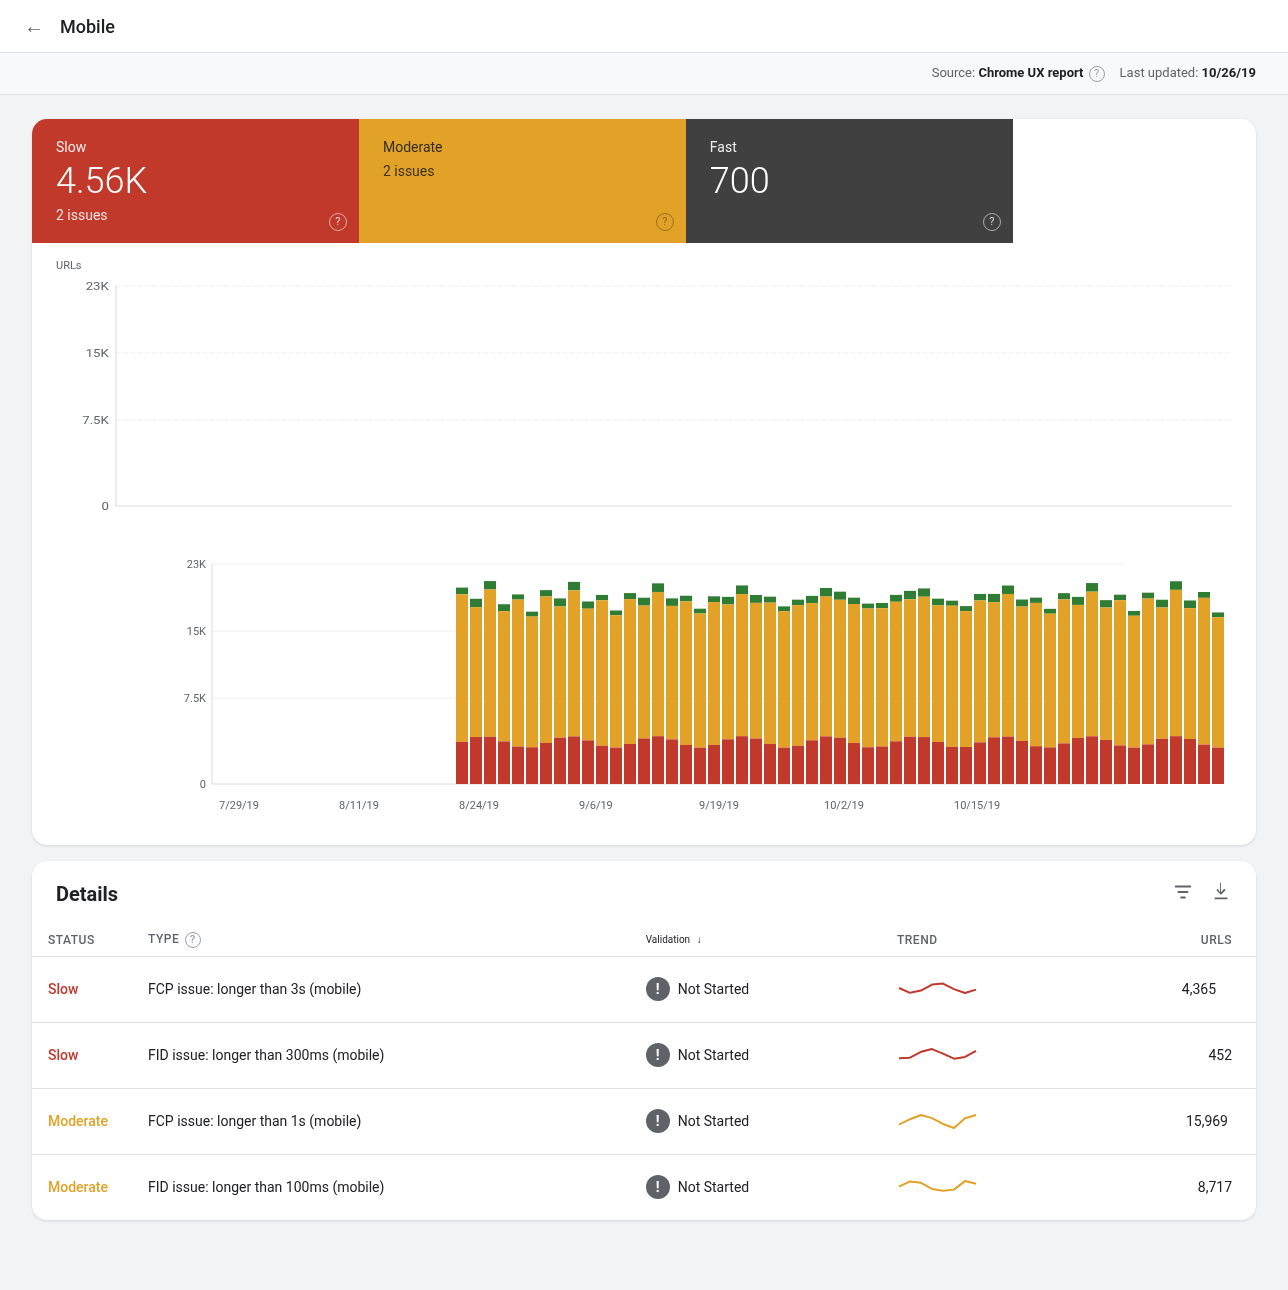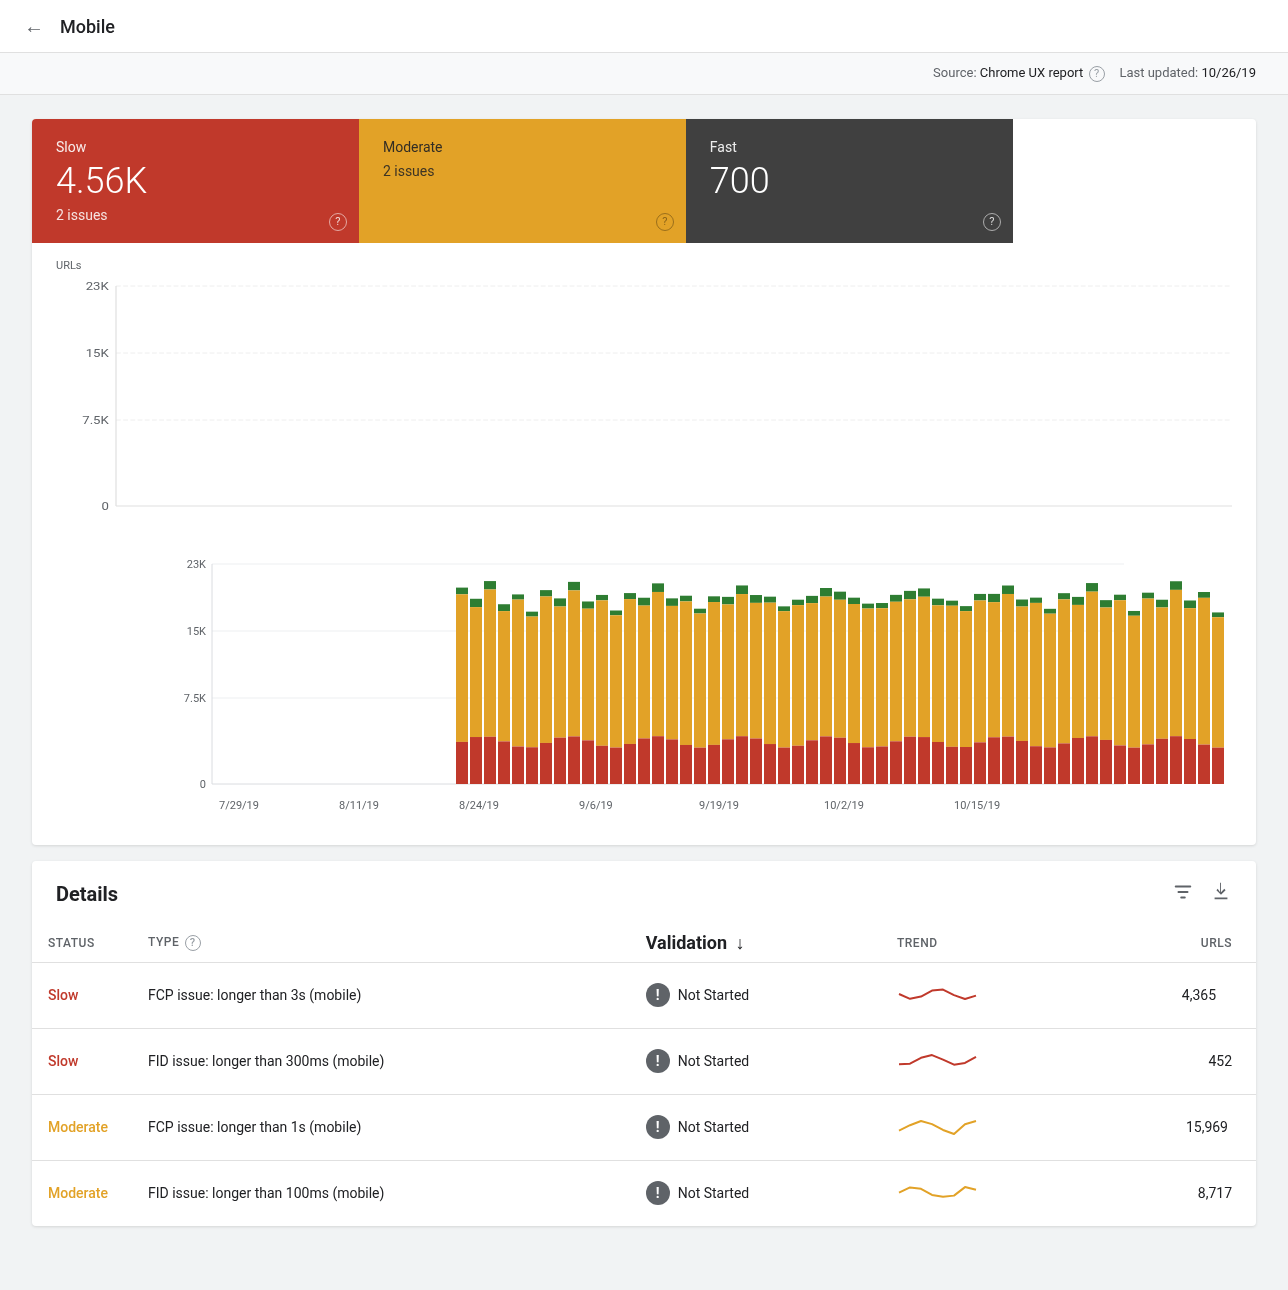--- a/index.html
+++ b/index.html
@@ -29,21 +29,21 @@
     .source-bar {
       background: #f8f9fa;
       padding: 12px 32px;
       text-align: right;
       font-size: 13px;
       color: #5f6368;
       border-bottom: 1px solid #e0e0e0;
     }
     .source-bar strong {
       color: #202124;
-      font-weight: 400;
+      font-weight: 700;
     }
     .source-help {
       display: inline-block;
       width: 16px;
       height: 16px;
       border: 1px solid #9aa0a6;
       border-radius: 50%;
       text-align: center;
       line-height: 14px;
       font-size: 11px;
@@ -52,21 +52,21 @@
       vertical-align: middle;
     }
     .main-content {
       padding: 24px 32px;
       display: flex;
       flex-direction: column;
       gap: 16px;
     }
     .card {
       background: #fff;
-      border-radius: 4px;
+      border-radius: 15px;
       box-shadow: 0 1px 3px rgba(0,0,0,0.12);
       overflow: hidden;
     }
     
     .summary-tiles {
       display: flex;
     }
     .tile {
       flex: 1;
       padding: 20px 24px;
@@ -158,22 +158,22 @@
       text-align: left;
       font-size: 12px;
       font-weight: 500;
       color: #5f6368;
       text-transform: uppercase;
       letter-spacing: 0.5px;
       border-bottom: 1px solid #e0e0e0;
     }
     .details-table th.validation-col {
       color: #202124;
-      font-size: 18px;
-      font-weight: 700;
+      font-size: 10px;
+      font-weight: 400;
       text-transform: none;
       letter-spacing: 0;
     }
     .details-table td {
       padding: 16px;
       border-bottom: 1px solid #e0e0e0;
       font-size: 14px;
       vertical-align: middle;
     }
     .details-table tr:last-child td {

